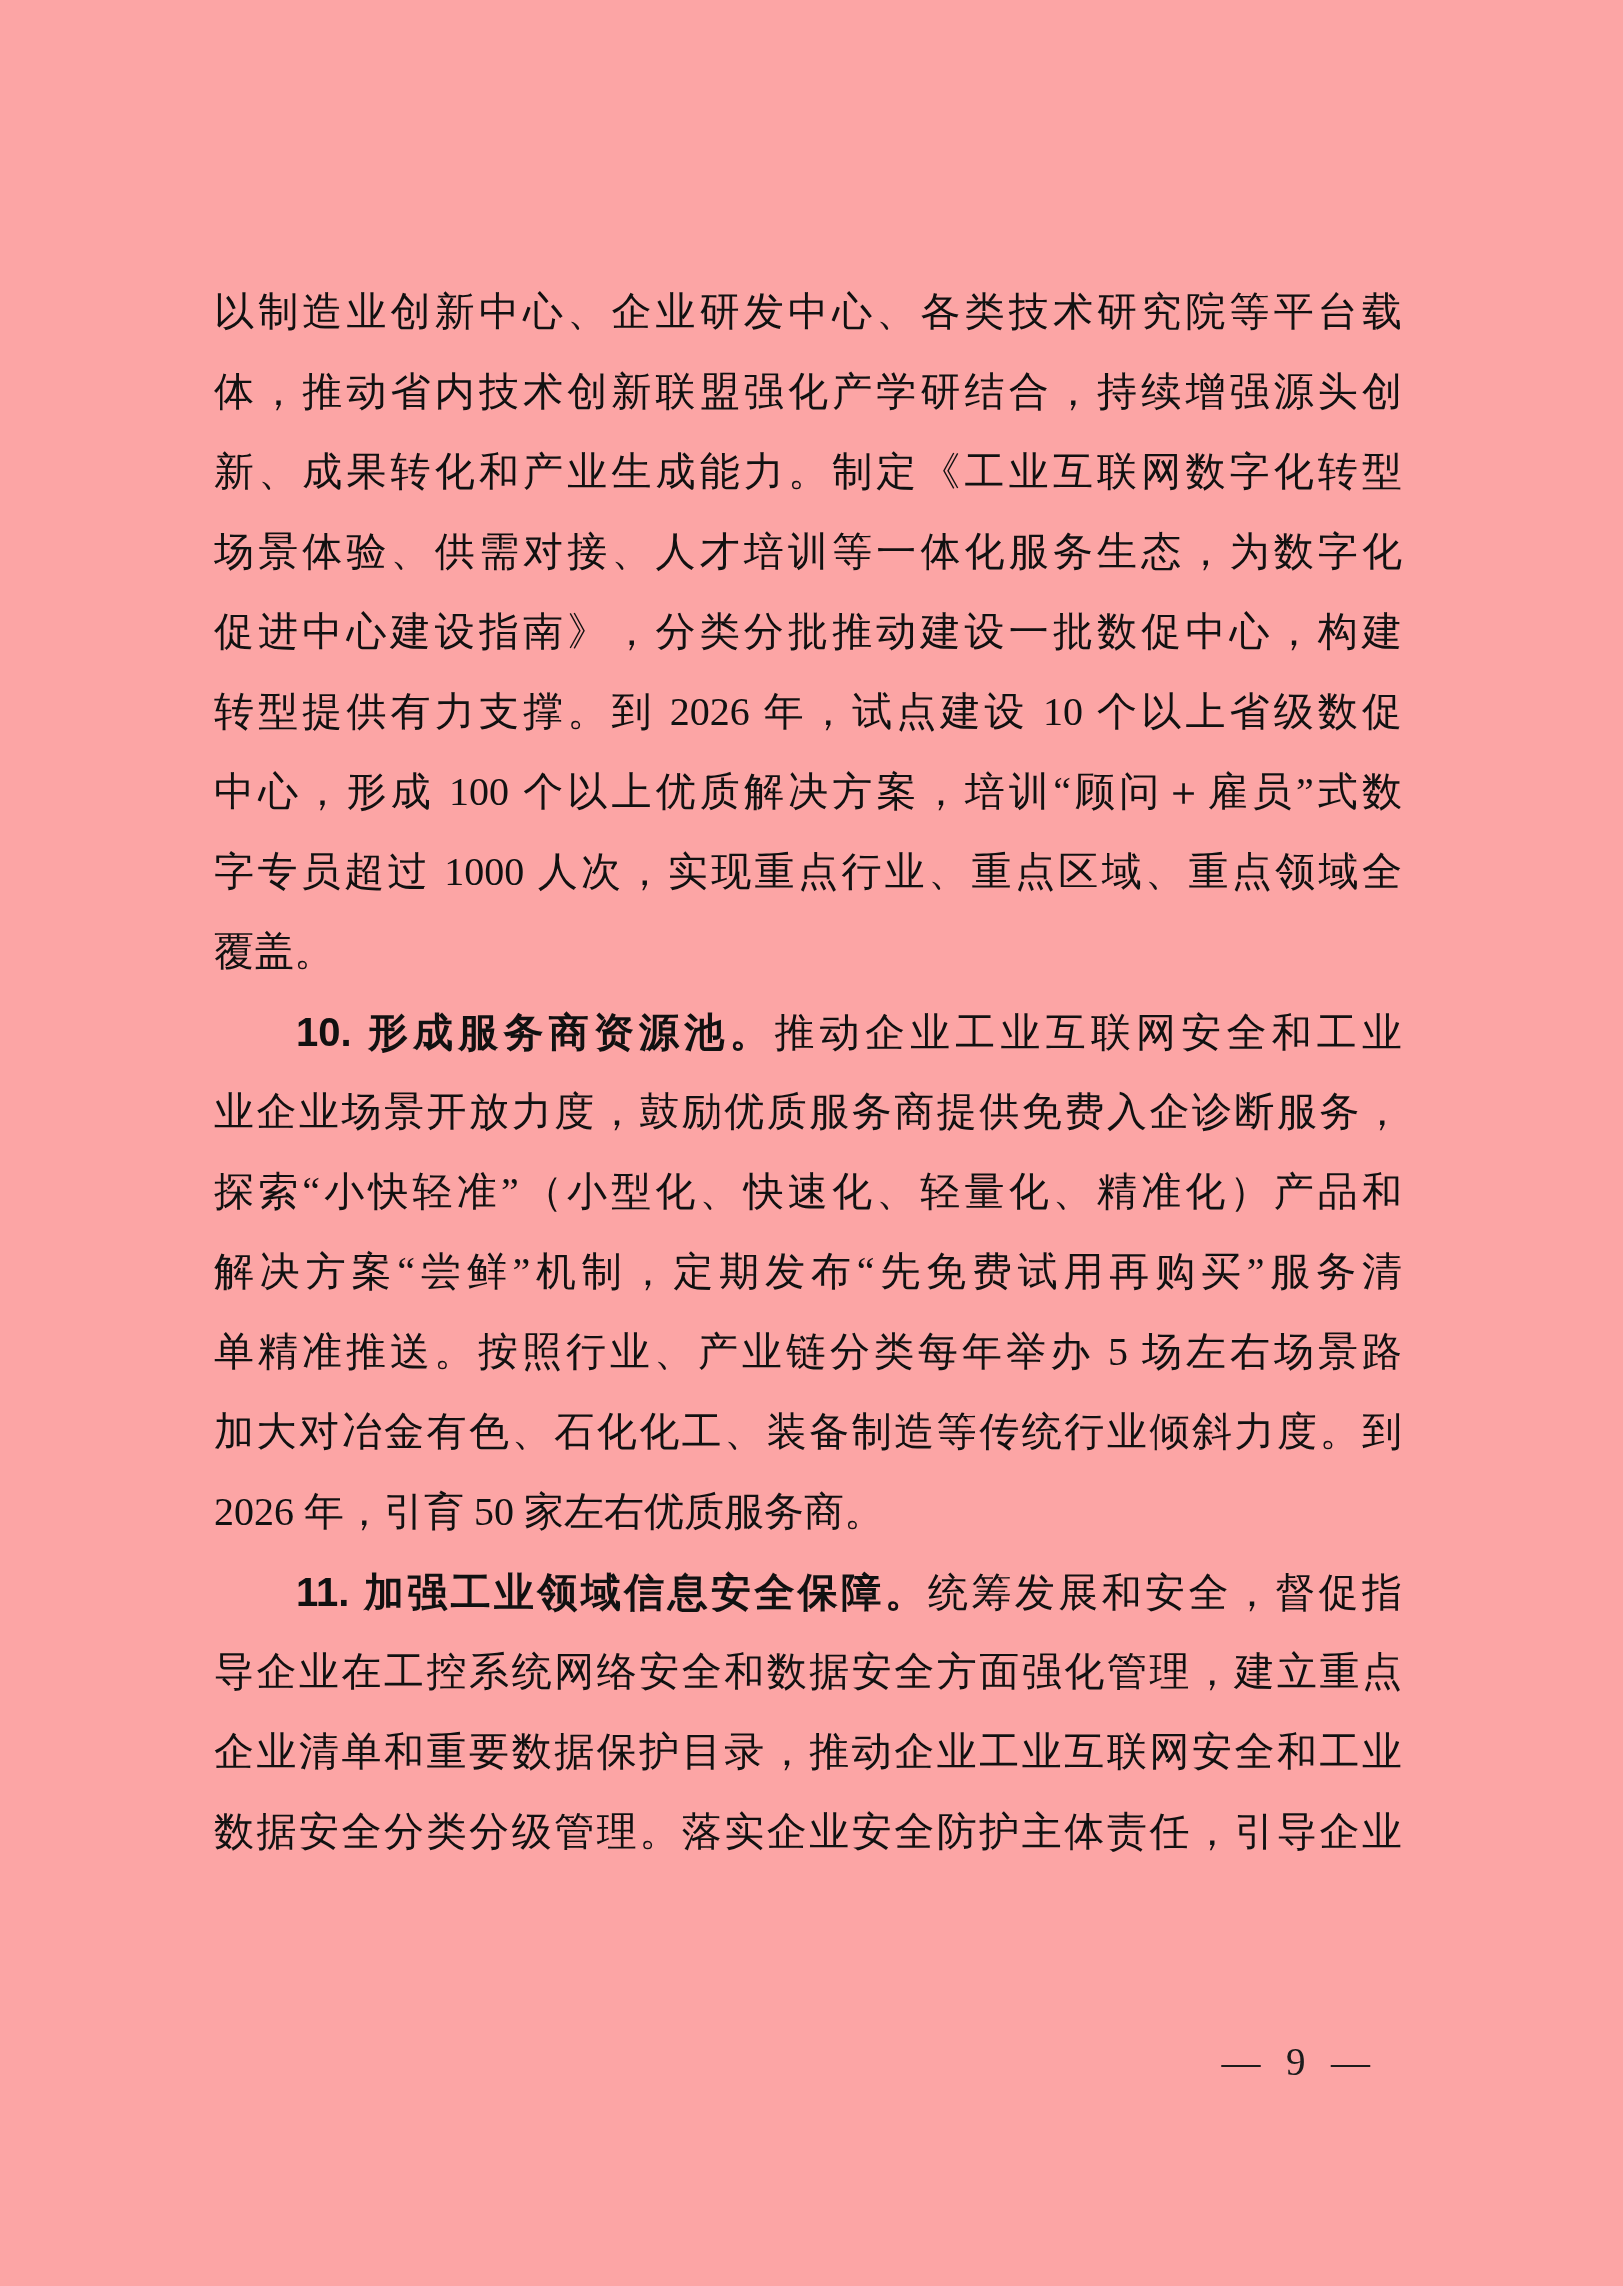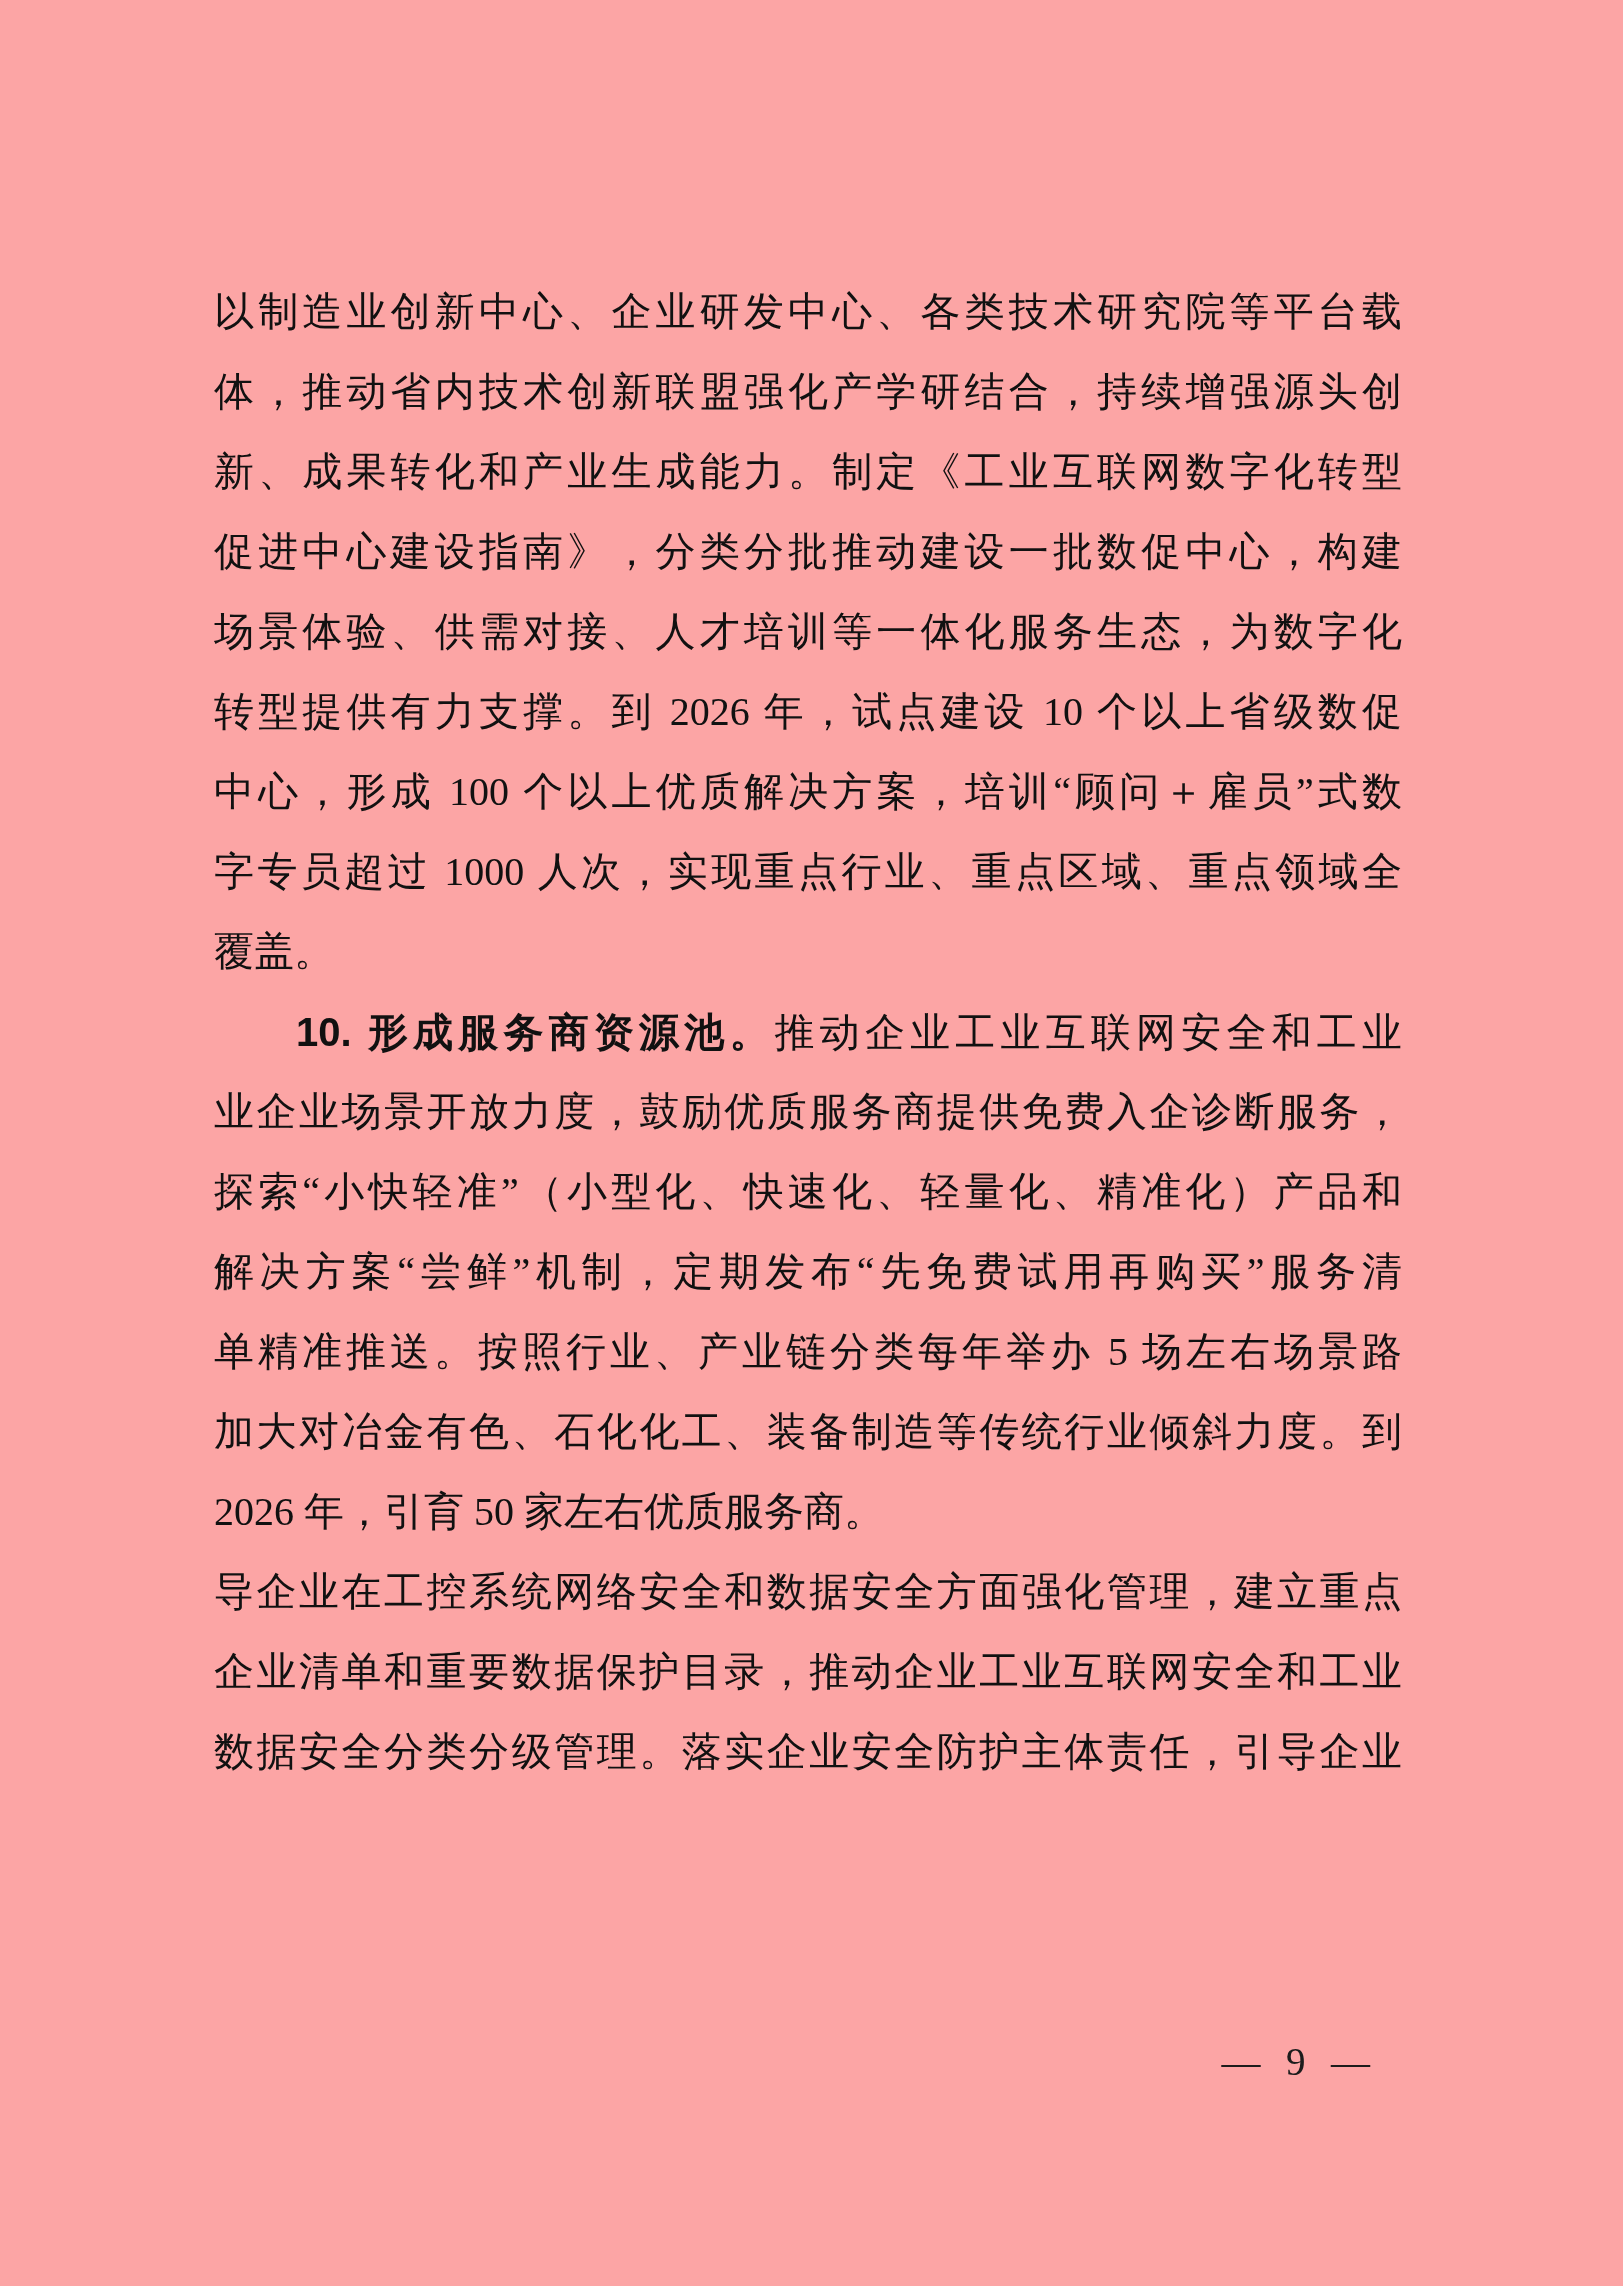--- a/index.html
+++ b/index.html
@@ -57,32 +57,33 @@
   }
 </style>
 </head>
 <body>
 
 <div class="page">
   <div class="text-block">
       <div class="line"><span class="seg">以制造业创新中心、企业研发中心、各类技术研究院等平台载</span></div>
       <div class="line"><span class="seg">体，推动省内技术创新联盟强化产学研结合，持续增强源头创</span></div>
       <div class="line"><span class="seg">新、成果转化和产业生成能力。制定《工业互联网数字化转型</span></div>
+      <div class="line"><span class="seg">场景体验、供需对接、人才培训等一体化服务生态，为数字化</span></div>
       <div class="line"><span class="seg">促进中心建设指南》，分类分批推动建设一批数促中心，构建</span></div>
-      <div class="line"><span class="seg">场景体验、供需对接、人才培训等一体化服务生态，为数字化</span></div>
       <div class="line"><span class="seg">转型提供有力支撑。到 2026 年，试点建设 10 个以上省级数促</span></div>
       <div class="line"><span class="seg">中心，形成 100 个以上优质解决方案，培训“顾问＋雇员”式数</span></div>
       <div class="line"><span class="seg">字专员超过 1000 人次，实现重点行业、重点区域、重点领域全</span></div>
       <div class="line no-justify"><span class="seg">覆盖。</span></div>
       <div class="line indent"><span class="seg seg-bold">10. 形成服务商资源池。</span><span class="seg">推动企业工业互联网安全和工业</span></div>
       <div class="line"><span class="seg">业企业场景开放力度，鼓励优质服务商提供免费入企诊断服务，</span></div>
       <div class="line"><span class="seg">探索“小快轻准”（小型化、快速化、轻量化、精准化）产品和</span></div>
       <div class="line"><span class="seg">解决方案“尝鲜”机制，定期发布“先免费试用再购买”服务清</span></div>
       <div class="line"><span class="seg">单精准推送。按照行业、产业链分类每年举办 5 场左右场景路</span></div>
       <div class="line"><span class="seg">加大对冶金有色、石化化工、装备制造等传统行业倾斜力度。到</span></div>
       <div class="line no-justify"><span class="seg">2026 年，引育 50 家左右优质服务商。</span></div>
+      <div class="line indent"><span class="seg seg-bold">11. 加强工业领域信息安全保障。</span><span class="seg">统筹发展和安全，督促指</span></div>
       <div class="line"><span class="seg">导企业在工控系统网络安全和数据安全方面强化管理，建立重点</span></div>
       <div class="line"><span class="seg">企业清单和重要数据保护目录，推动企业工业互联网安全和工业</span></div>
       <div class="line"><span class="seg">数据安全分类分级管理。落实企业安全防护主体责任，引导企业</span></div>
     </div>
   <div class="footer">— 9 —</div>
 </div>
 
 
 </body></html>

